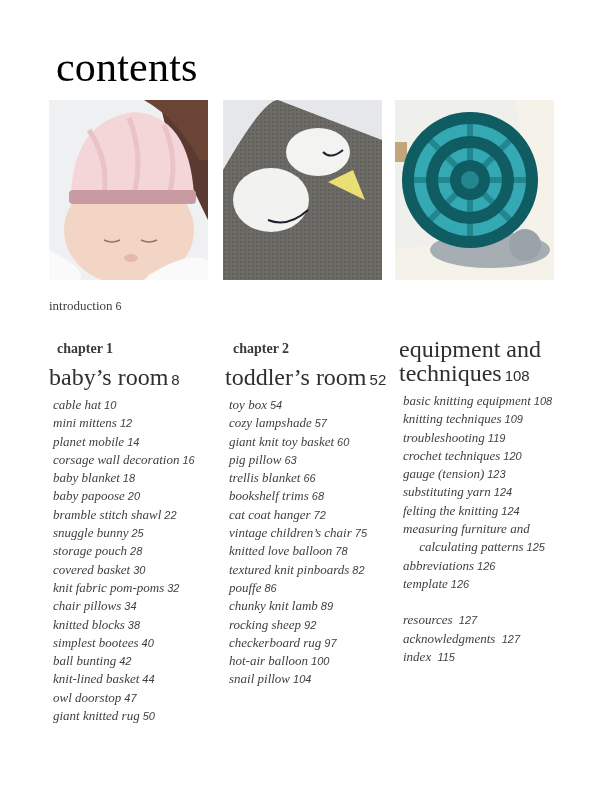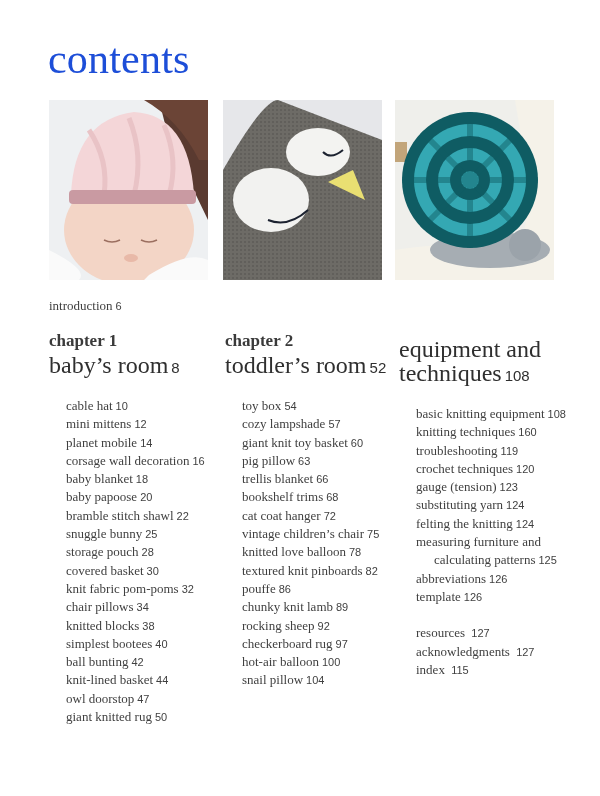--- a/index.html
+++ b/index.html
@@ -1,30 +1,30 @@
 <!DOCTYPE html>
 <html><head>
 <meta charset="utf-8">
 <style>
   html, body { margin: 0; padding: 0; background: #ffffff; }
   body { width: 600px; height: 796px; position: relative; overflow: hidden; font-family: "DejaVu Serif", serif; color: #3a3a3a; }
-  .title { position: absolute; left: 48px; top: 38px; font-family: "Liberation Serif", serif; font-size: 42px; font-weight: normal; color: #1d4ed8; letter-spacing: 0.2px; margin: 0; line-height: 1; }
+  .title { position: absolute; left: 48px; top: 38px; font-family: "Liberation Serif", serif; font-size: 42px; font-weight: normal; color: #000000; letter-spacing: 0.2px; margin: 8px; line-height: 1; }
   .photo { position: absolute; top: 100px; height: 180px; overflow: hidden; }
   .photo svg { display: block; width: 100%; height: 100%; }
   .p1 { left: 49px; width: 159px; }
   .p2 { left: 223px; width: 159px; }
   .p3 { left: 395px; width: 159px; }
   .intro { position: absolute; left: 49px; top: 298px; font-family: "Liberation Serif", serif; font-size: 13px; color: #3f3f3f; text-align: right; }
   .num { font-family: "Liberation Sans", sans-serif; font-size: 11px; color: #3f3f3f; margin-left: 3px; }
   .col { position: absolute; top: 333px; }
   .c1 { left: 49px; } .c2 { left: 225px; } .c3 { left: 399px; }
-  .ch-label { font-family: "Liberation Serif", serif; font-weight: bold; font-size: 17px; color: #3a3a3a; margin: 0; line-height: 16px; }
+  .ch-label { font-family: "Liberation Serif", serif; font-weight: bold; font-size: 14px; color: #3a3a3a; margin: 8px; line-height: 16px; }
   .ch-title { font-family: "Liberation Serif", serif; font-size: 24px; color: #2f2f2f; margin: 4px 0 4px 0; line-height: 24px; }
   .ch-title .num { font-size: 15px; color: #2f2f2f; }
-  .items { list-style: none; padding: 0; margin: 17px; }
+  .items { list-style: none; padding: 0; margin: 4px; font-style: italic; }
   .items li { font-family: "Liberation Serif", serif; font-size: 13px; color: #3f3f3f; line-height: 18.3px; white-space: nowrap; }
   .items li .indent { display: block; padding-left: 9px; text-align: center; }
   .gap { height: 18px; }
 </style>
 </head>
 <body>
 
 <h1 class="title">contents</h1>
 
 <div class="photo p1">
@@ -126,21 +126,21 @@
     <li><span>checkerboard rug</span><span class="num">97</span></li>
     <li><span>hot-air balloon</span><span class="num">100</span></li>
     <li><span>snail pillow</span><span class="num">104</span></li>
   </ul>
 </div>
 
 <div class="col c3">
   <p class="ch-title"><span>equipment and</span><br><span>techniques</span><span class="num">108</span></p>
   <ul class="items">
     <li><span>basic knitting equipment</span><span class="num">108</span></li>
-    <li><span>knitting techniques</span><span class="num">160</span></li>
+    <li><span>knitting techniques</span><span class="num">109</span></li>
     <li><span>troubleshooting</span><span class="num">119</span></li>
     <li><span>crochet techniques</span><span class="num">120</span></li>
     <li><span>gauge (tension)</span><span class="num">123</span></li>
     <li><span>substituting yarn</span><span class="num">124</span></li>
     <li><span>felting the knitting</span><span class="num">124</span></li>
     <li><span>measuring furniture and</span><span class="indent"><span>calculating patterns</span><span class="num">125</span></span></li>
     <li><span>abbreviations</span><span class="num">126</span></li>
     <li><span>template</span><span class="num">126</span></li>
     <li class="gap"></li>
     <li><span>resources</span> <span class="num">127</span></li>

